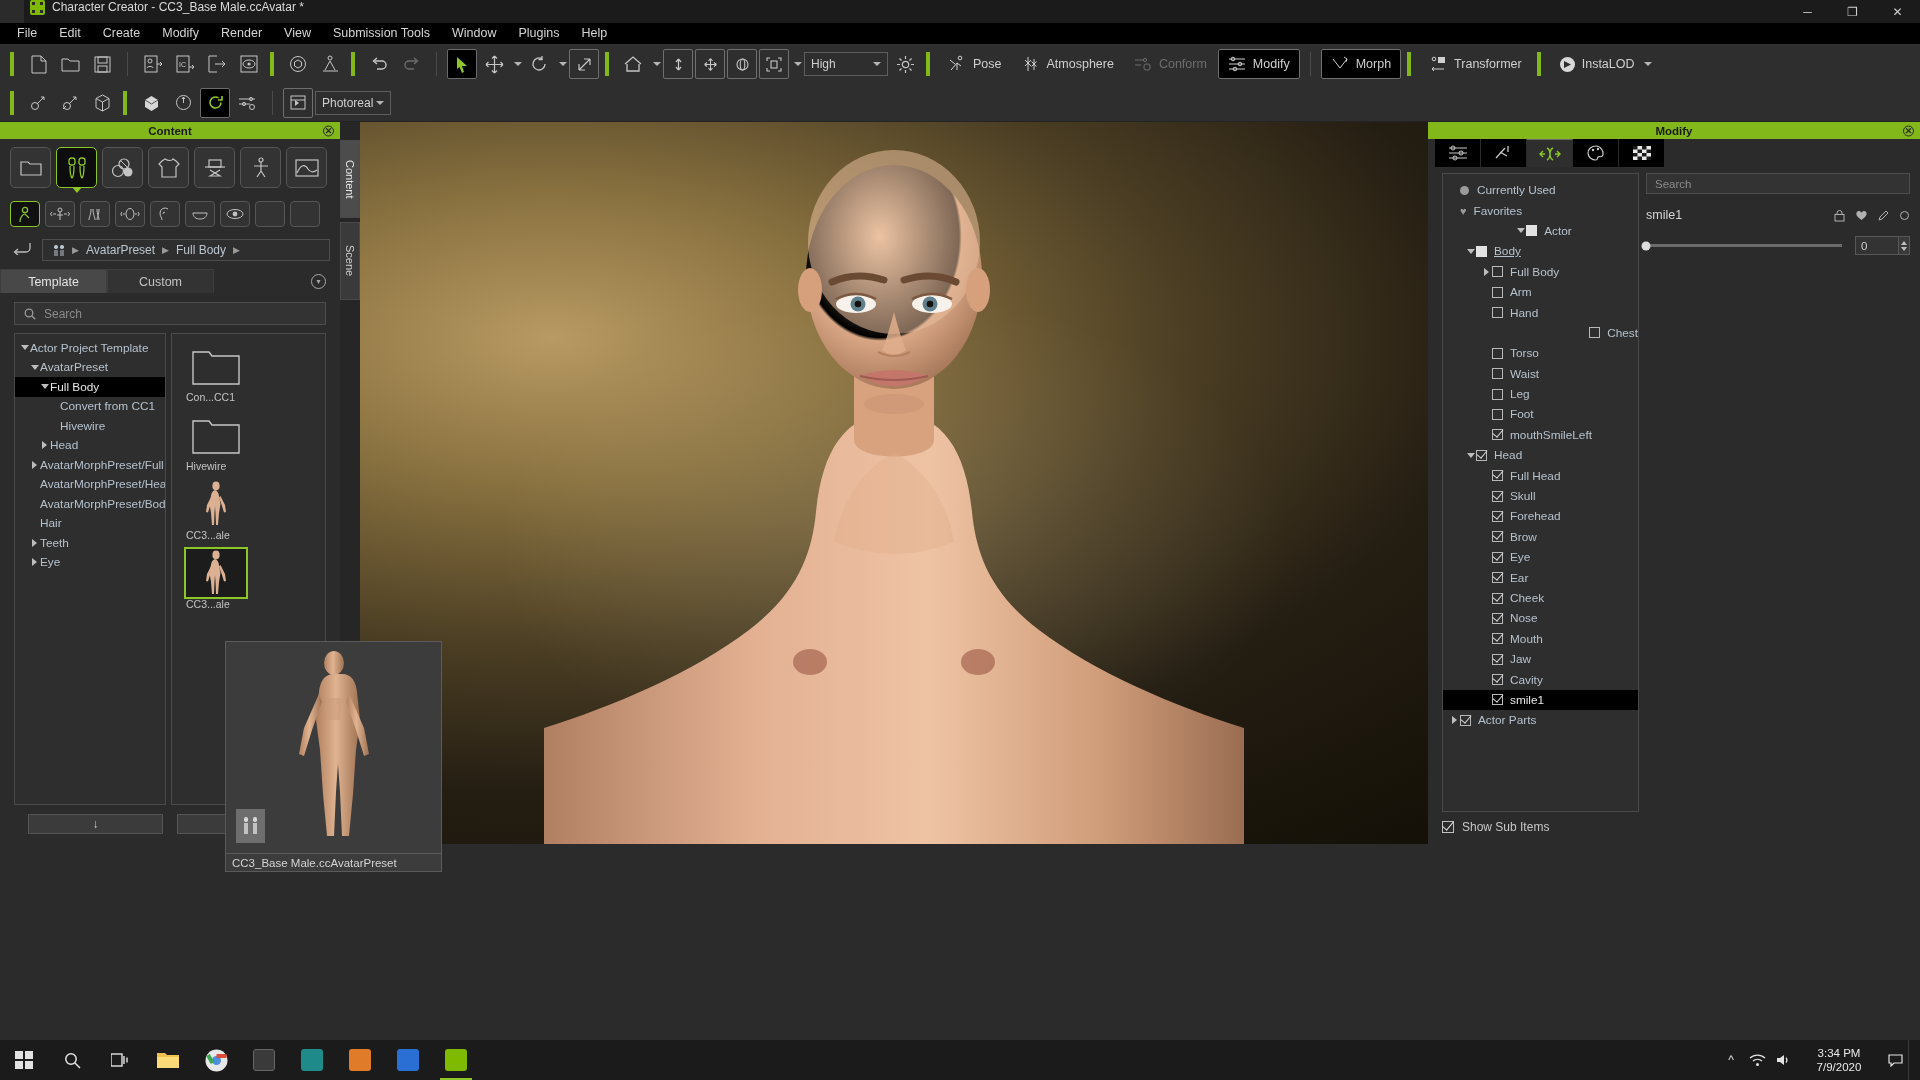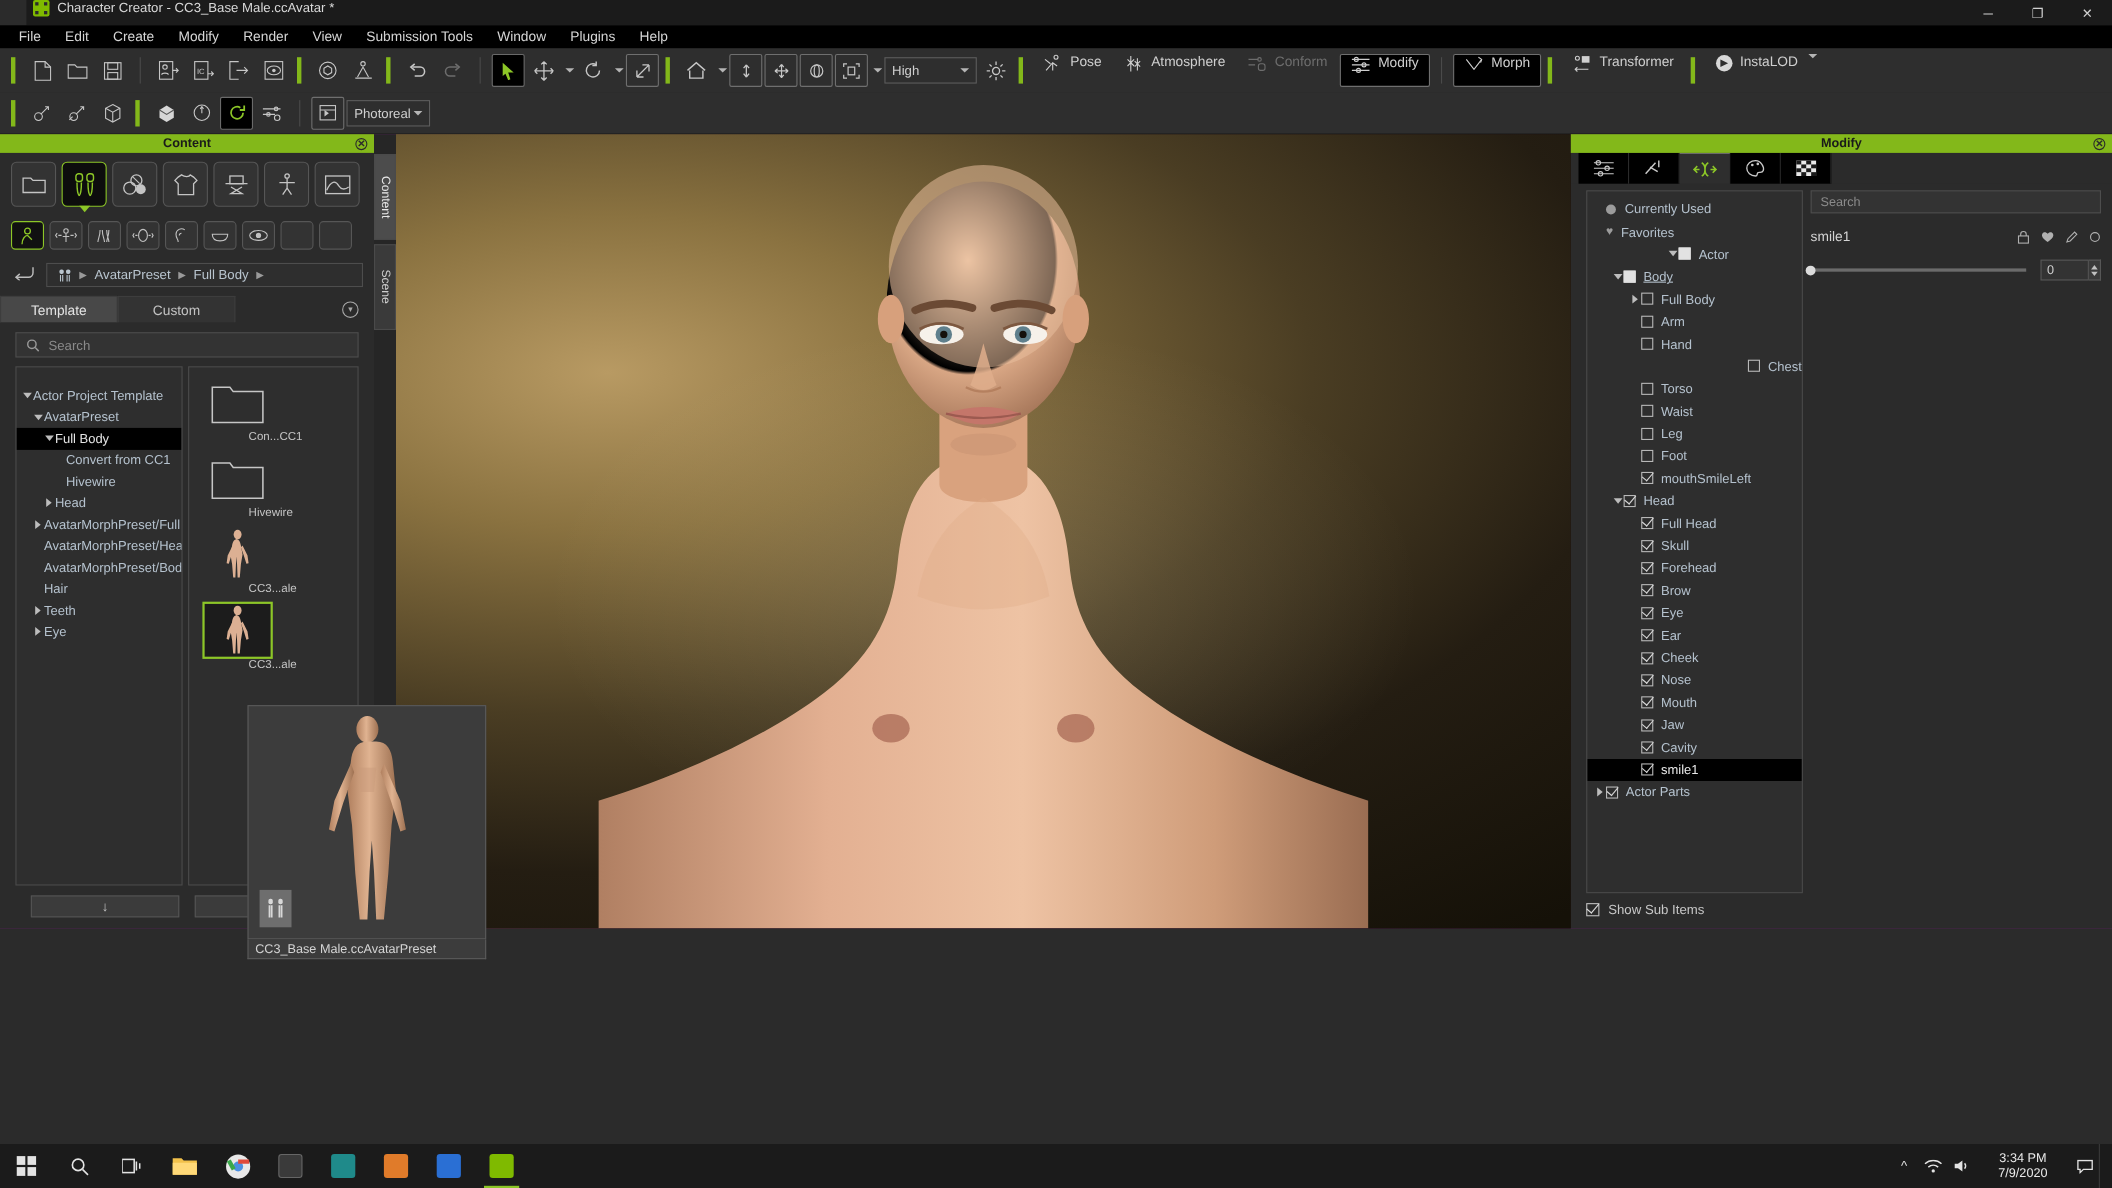--- a/index.html
+++ b/index.html
@@ -52,21 +52,21 @@
   .gsep { width: 4px; height: 24px; background: #83b81a; margin: 0 7px 0 4px; flex:none; }
   .vsep { width: 1px; height: 24px; background: #4a4a4a; margin: 0 8px; flex:none; }
   .tb {
     width: 30px; height: 30px; display: flex; align-items: center;
     justify-content: center; border-radius: 2px; flex: none; color: #c6c6c6;
   }
   .tb svg { display:block; }
   .tb.active { background: #000; border: 1px solid #6a6a6a; }
   .tb.framed { border: 1px solid #6f6f6f; }
   .tbl {
-    height: 30px; display: flex; gap: 6px;
+    height: 30px; display: flex; align-items: center; gap: 6px;
     padding: 0 9px; border-radius: 2px; font-size: 12.5px; color: #cfcfcf; flex:none;
   }
   .tbl.on { background: #000; border: 1px solid #6f6f6f; }
   .tbl.dim { color: #6d6d6d; }
   .caret { width: 0; height: 0; border-left: 4px solid transparent;
            border-right: 4px solid transparent; border-top: 4px solid #b5b5b5;
            margin-left: 3px; flex:none; }
   .combo {
     height: 24px; min-width: 84px; background: #2e2e2e; border: 1px solid #5d5d5d;
     display: flex; align-items: center; justify-content: space-between;
@@ -130,40 +130,40 @@
               display:flex;align-items:center;justify-content:center;color:#a8a8a8;font-size:8px;}
 
   .browser { flex:1; margin: 0 14px 0 14px; display:flex; flex-direction: column; }
   .searchbox {
     height: 23px; border:1px solid #4d4d4d; background:#333; display:flex;
     align-items:center; gap:8px; padding: 0 9px; font-size:12px; color:#8b8b8b;
     margin-bottom: 8px;
   }
   .browser-body { flex:1; display:flex; gap: 5px; min-height:0; }
   .tree-pane {
-    width: 152px; border:1px solid #4a4a4a; background:#2e2e2e; padding: 16px 0;
+    width: 152px; border:1px solid #4a4a4a; background:#2e2e2e; padding: 4px 0;
     overflow:hidden;
   }
   .trow { height: 19.5px; display:flex; align-items:center; font-size:11.8px;
           color:#b5c2ce; padding-left: 4px; white-space:nowrap; }
   .trow.sel { background:#000; color:#e6e6e6; }
   .tw { width: 11px; flex:none; display:flex; align-items:center; justify-content:center; }
   .tri-d { width:0;height:0;border-left:4px solid transparent;border-right:4px solid transparent;border-top:5px solid #bdbdbd; }
   .tri-r { width:0;height:0;border-top:4px solid transparent;border-bottom:4px solid transparent;border-left:5px solid #bdbdbd; }
 
   .thumb-pane { flex:1; border:1px solid #4a4a4a; background:#2e2e2e; padding:8px 0 0 14px;
                 overflow:hidden; }
   .thumb { width: 60px; margin-bottom: 8px; }
   .thumb .box {
     width:60px;height:48px;display:flex;align-items:center;justify-content:center;
     color:#c0c0c0; position:relative;
   }
   .thumb .box.folder { }
   .thumb.selected .box { outline: 2px solid #8cc627; background:#1c1c1c; }
-  .thumb .cap { font-size:10.5px; color:#c4c4c4; text-align:left; margin-top:1px;margin-left:40px; }
+  .thumb .cap { font-size:10.5px; color:#c4c4c4; text-align:left; margin-top:1px; }
 
   .content-foot { display:flex; gap:14px; padding: 9px 14px 10px 14px; }
   .foot-btn { flex:1; height:20px; background:#3b3b3b; border:1px solid #555;
               display:flex;align-items:center;justify-content:center;color:#c9c9c9;font-size:12px;}
 
   
   .vtabs { width: 20px; background:#262626; padding-top:18px; display:flex; flex-direction:column; gap:4px; }
   .vtab {
     width: 20px; height: 78px; background:#3a3a3a; color:#cfcfcf; font-size:11px;
     display:flex; align-items:center; justify-content:center;

